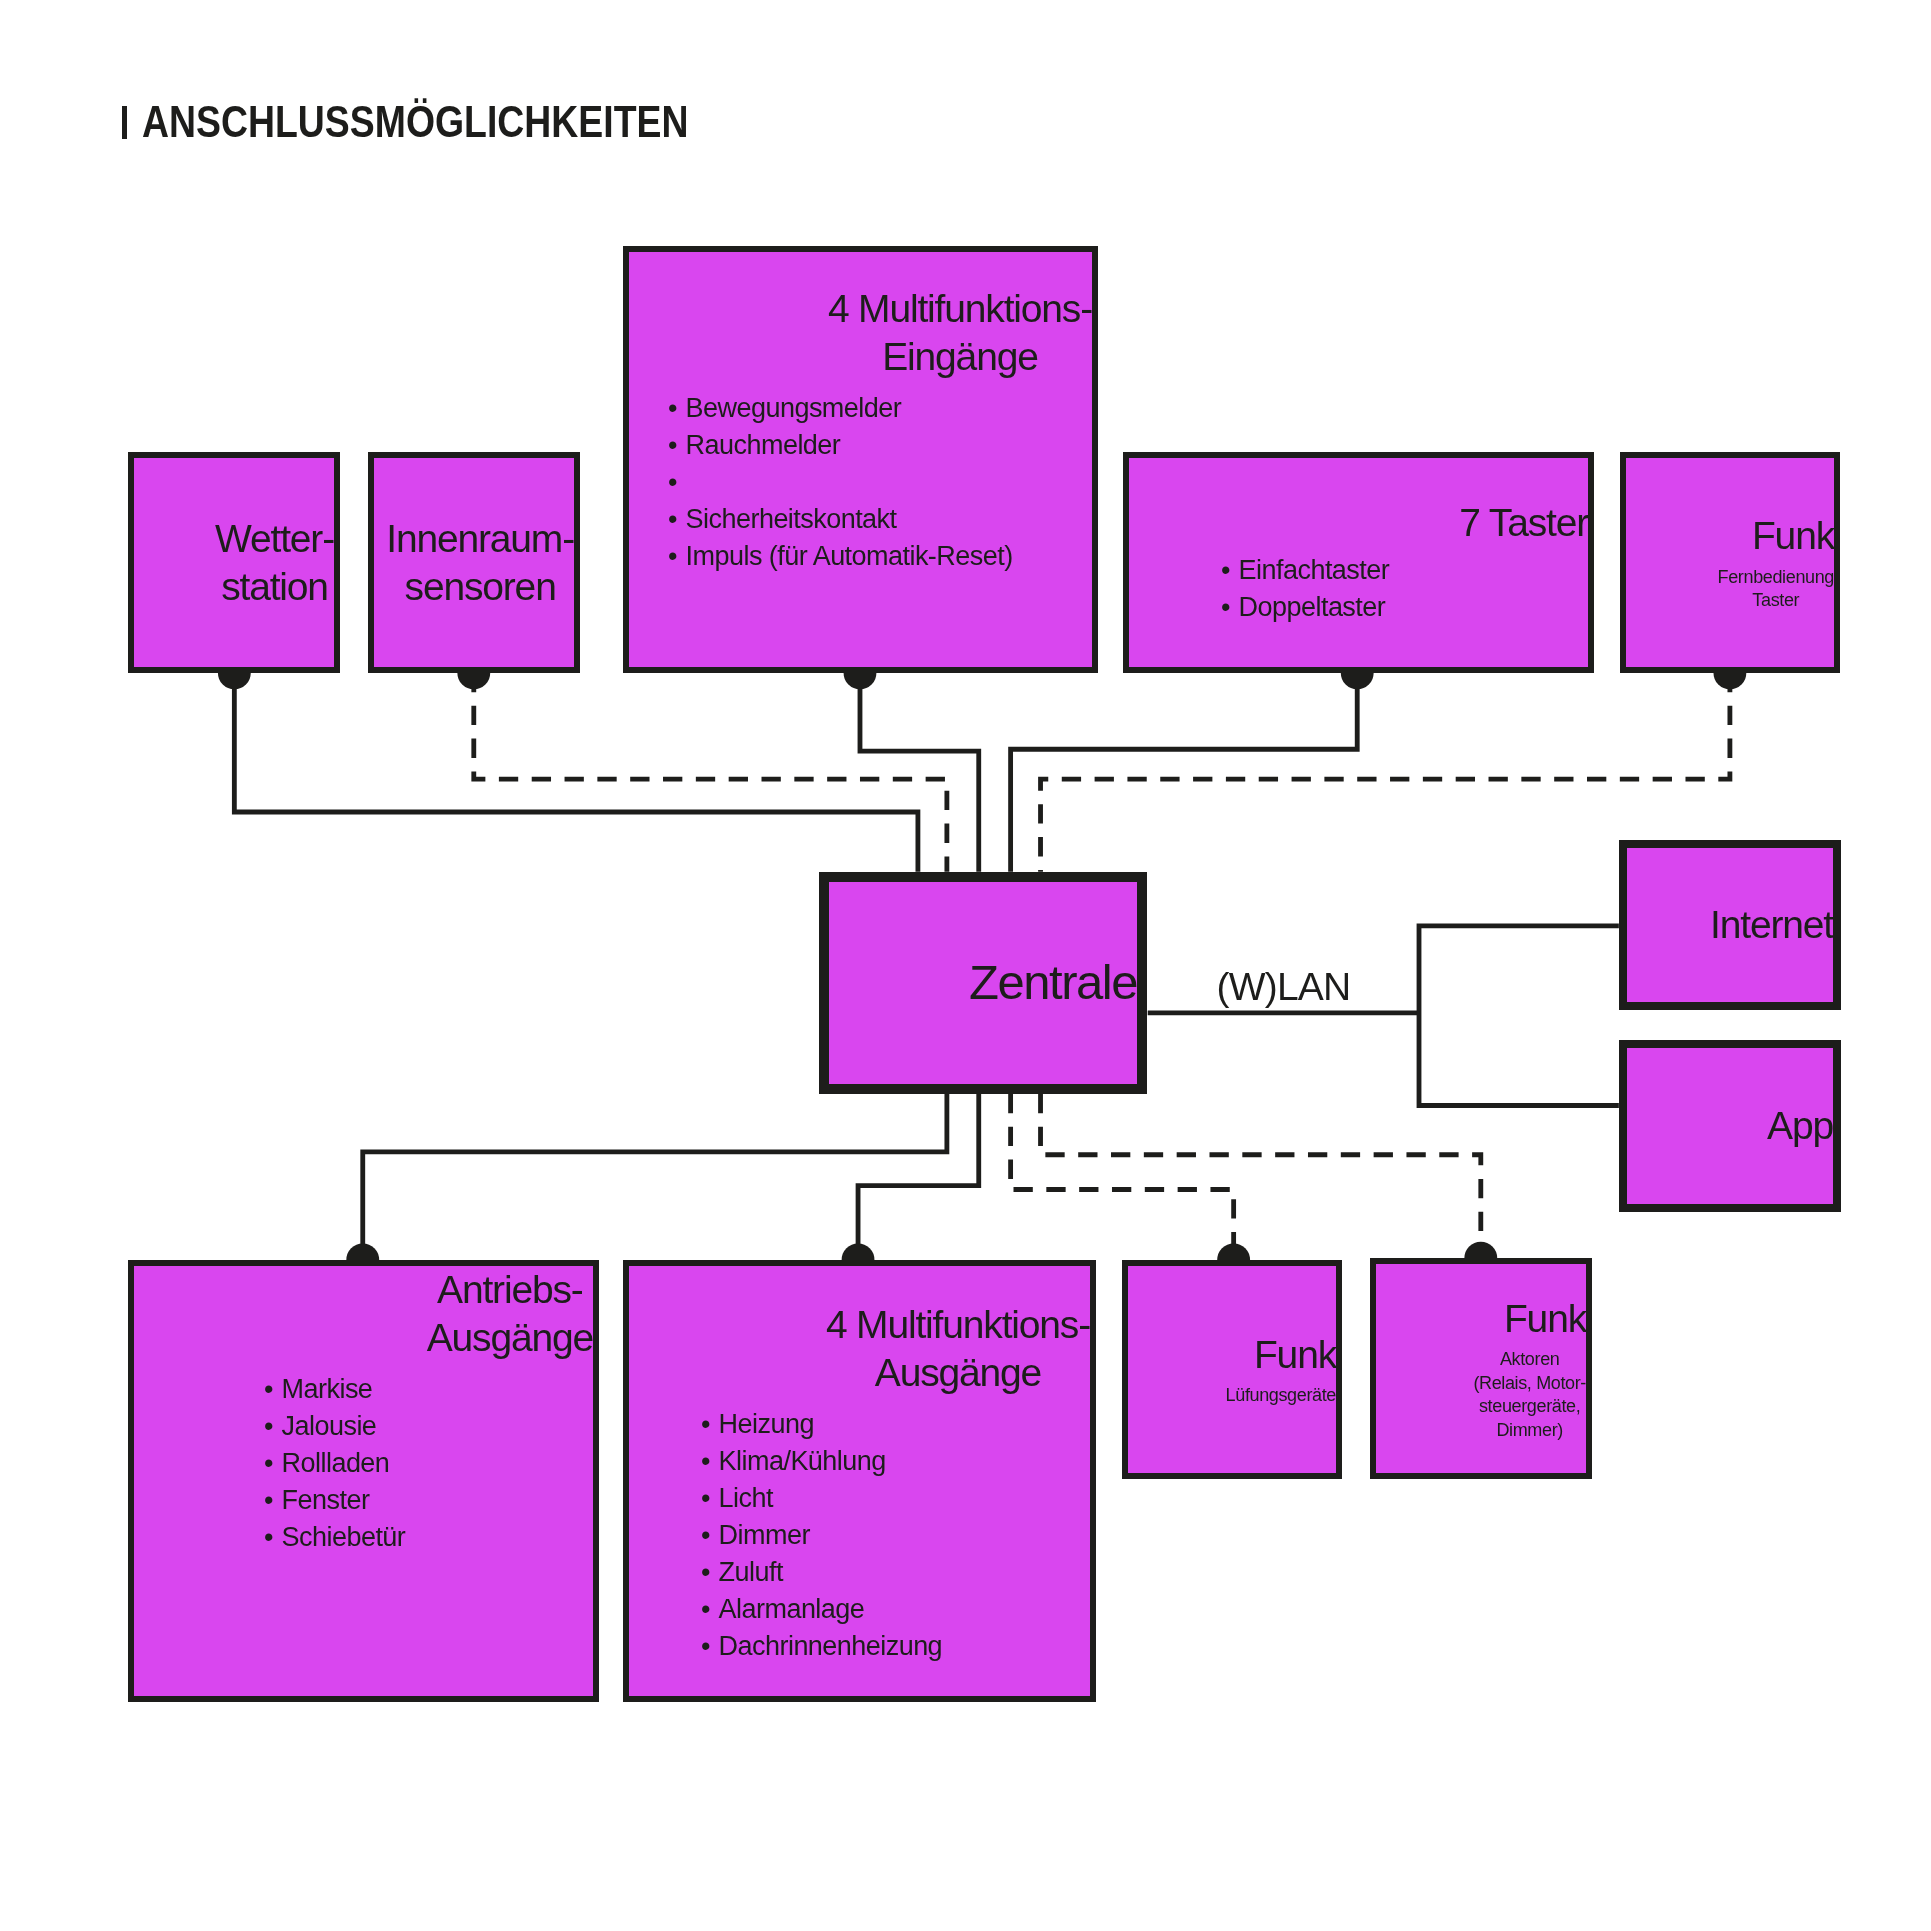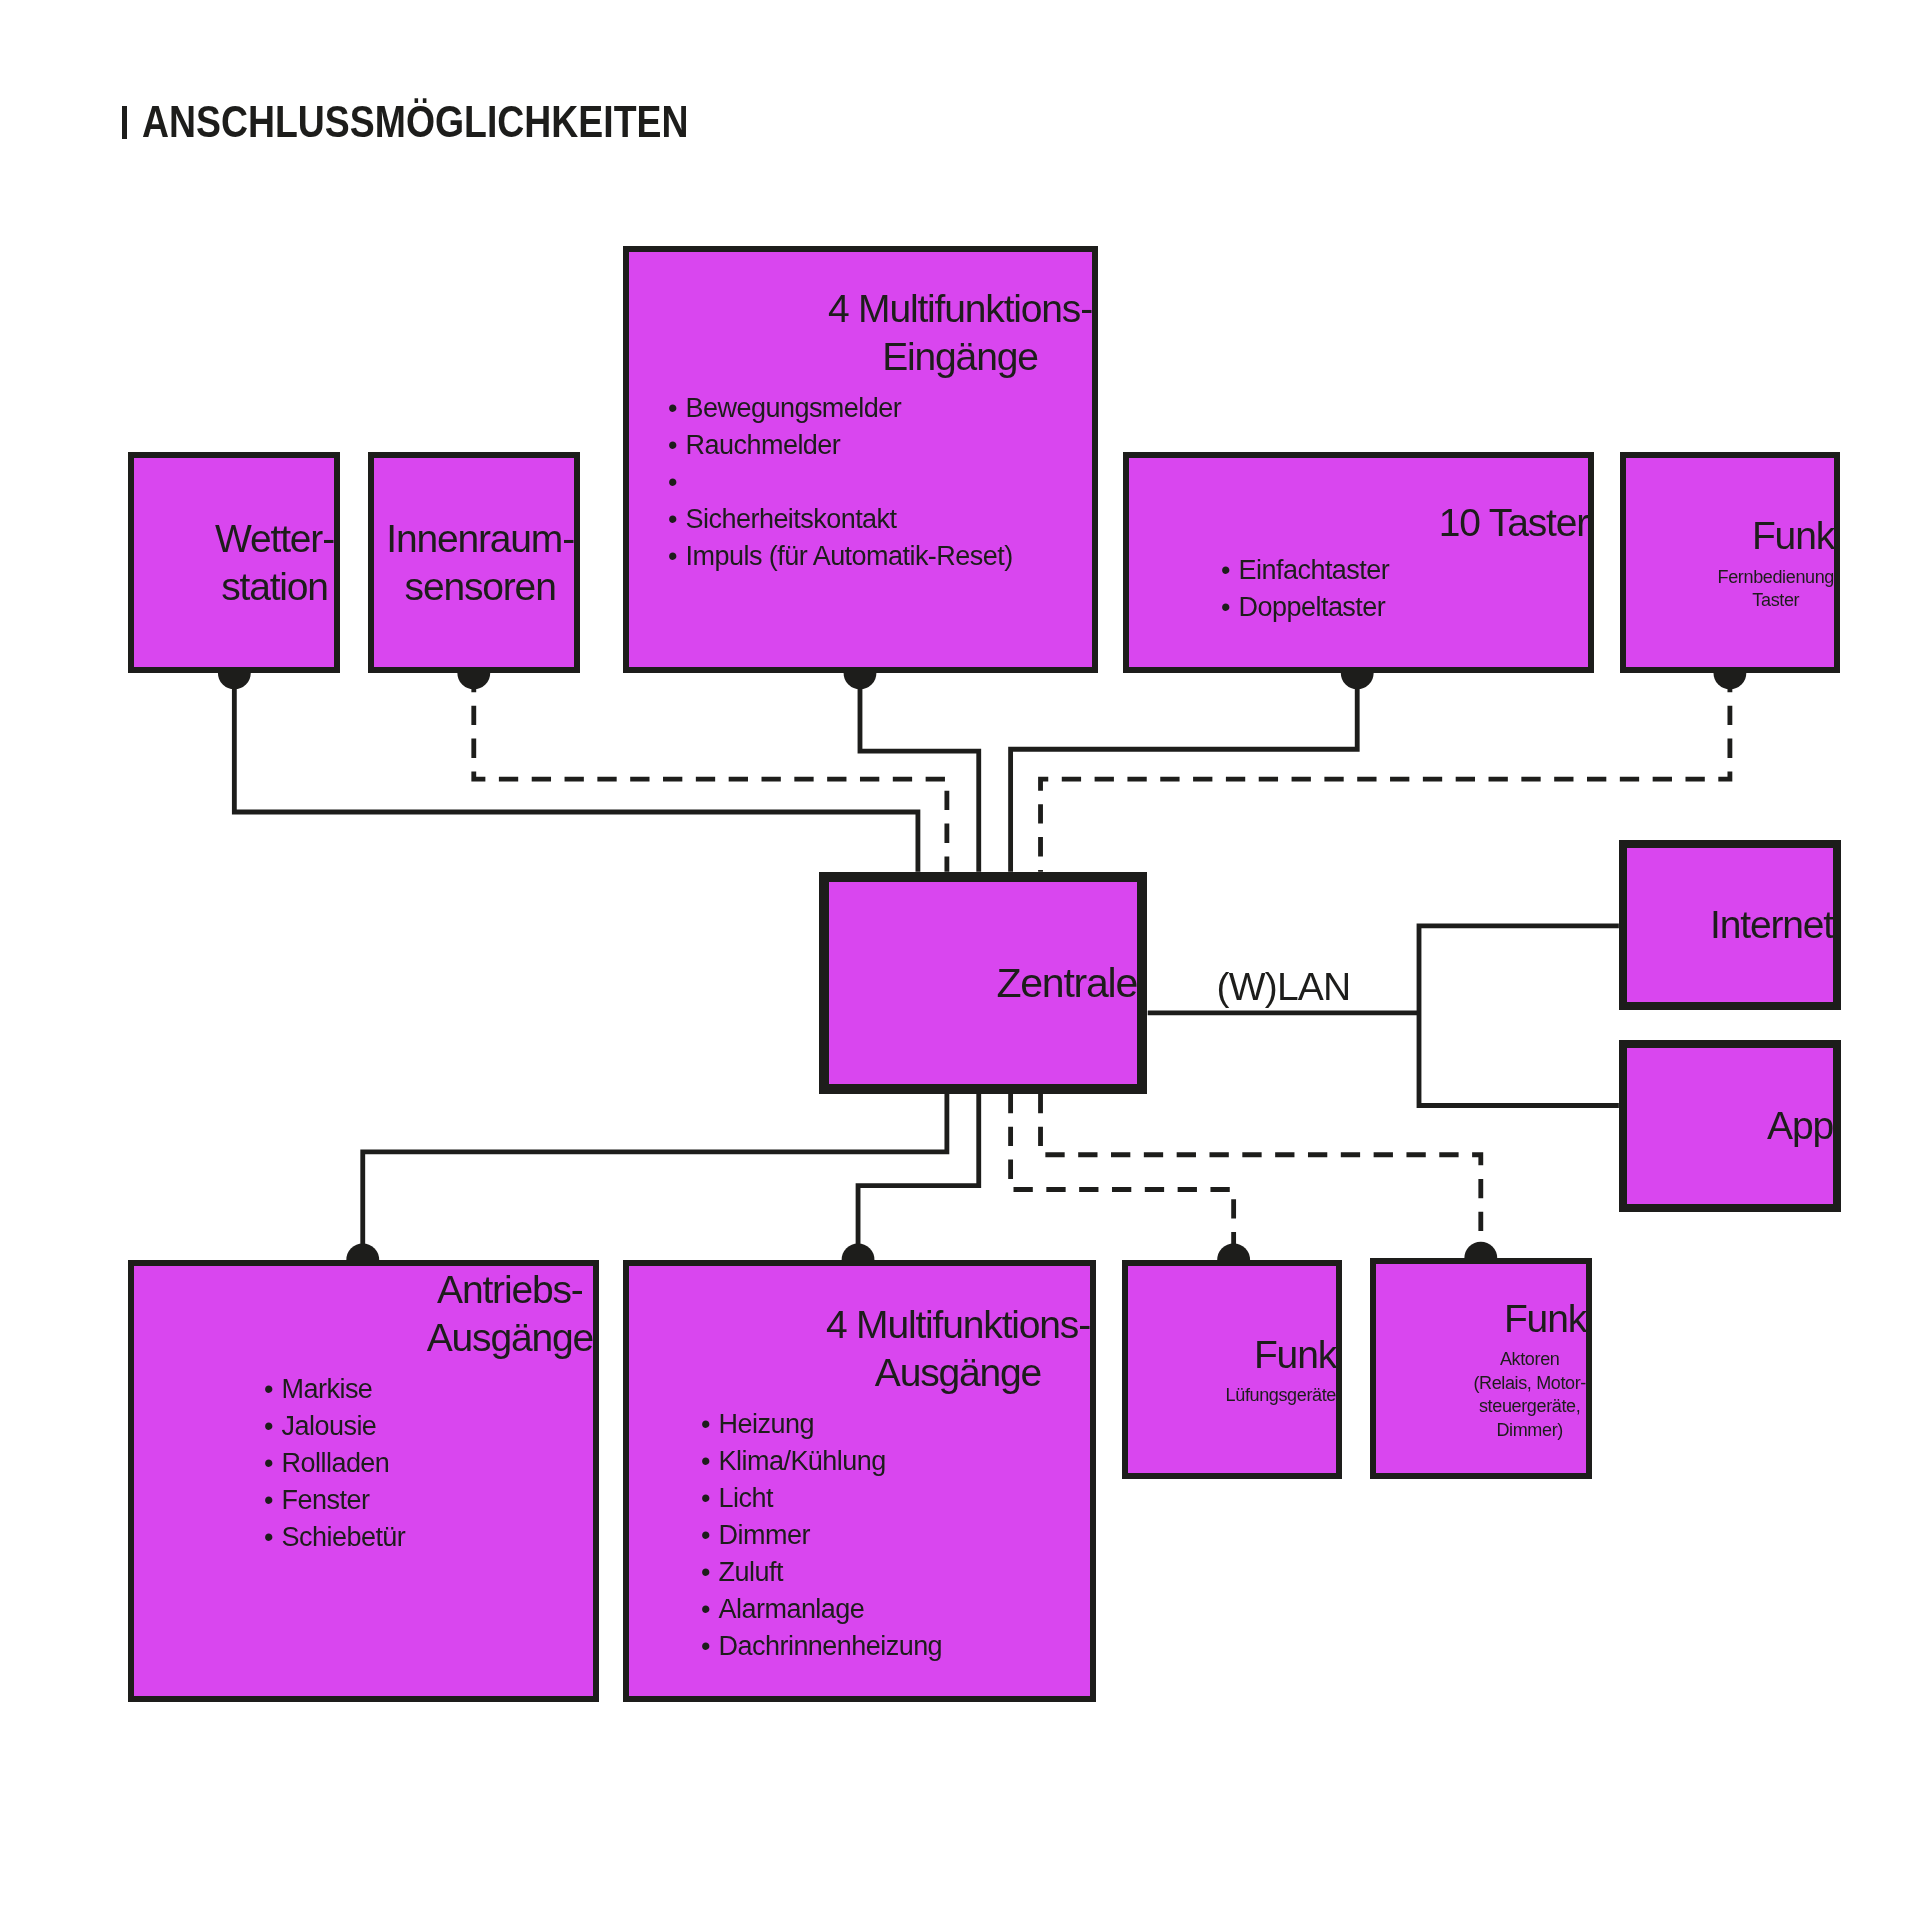--- a/index.html
+++ b/index.html
@@ -51,21 +51,21 @@
   .n-app         { left:1599px; top:1040px; width:222px; height:172px; border-width:8.7px; }
   .n-antriebs    { left:108px;  top:1260px; width:471px; height:442px; }
   .n-mfa         { left:603px;  top:1260px; width:473px; height:442px; padding-top:35px; }
   .n-lueftung    { left:1102px; top:1260px; width:220px; height:219px; }
   .n-aktoren     { left:1350px; top:1258px; width:222px; height:221px; }
 
   .n-mfe .bullets      { margin-left:39px; }
   .n-taster .bullets   { margin-left:92px; margin-top:5.8px; }
   .n-antriebs .bullets { margin-left:130px; }
   .n-mfa .bullets      { margin-left:72px; }
-  .n-zentrale .title   { font-size:41px; }
+  .n-zentrale .title   { font-size:49px; }
 
   
   .wlan {
     position:absolute; left:1128px; top:966px; width:271px; height:42px;
     font-size:39px; line-height:42px; letter-spacing:-0.02em; text-align:center;
   }
 </style>
 </head>
 <body>
 
@@ -132,21 +132,21 @@
           <span class="b-txt pre">Sicherheitskontakt</span>
         </div>
         <div class="b-item">
           <span class="b-dot">•</span>
           <span class="b-txt pre">Impuls (für Automatik-Reset)</span>
         </div>
       </div>
   </div>
 
   <div class="node n-taster">
-    <div class="title pre">10 Taster</div>
+    <div class="title pre">7 Taster</div>
     <div class="bullets">
         <div class="b-item">
           <span class="b-dot">•</span>
           <span class="b-txt pre">Einfachtaster</span>
         </div>
         <div class="b-item">
           <span class="b-dot">•</span>
           <span class="b-txt pre">Doppeltaster</span>
         </div>
       </div>

